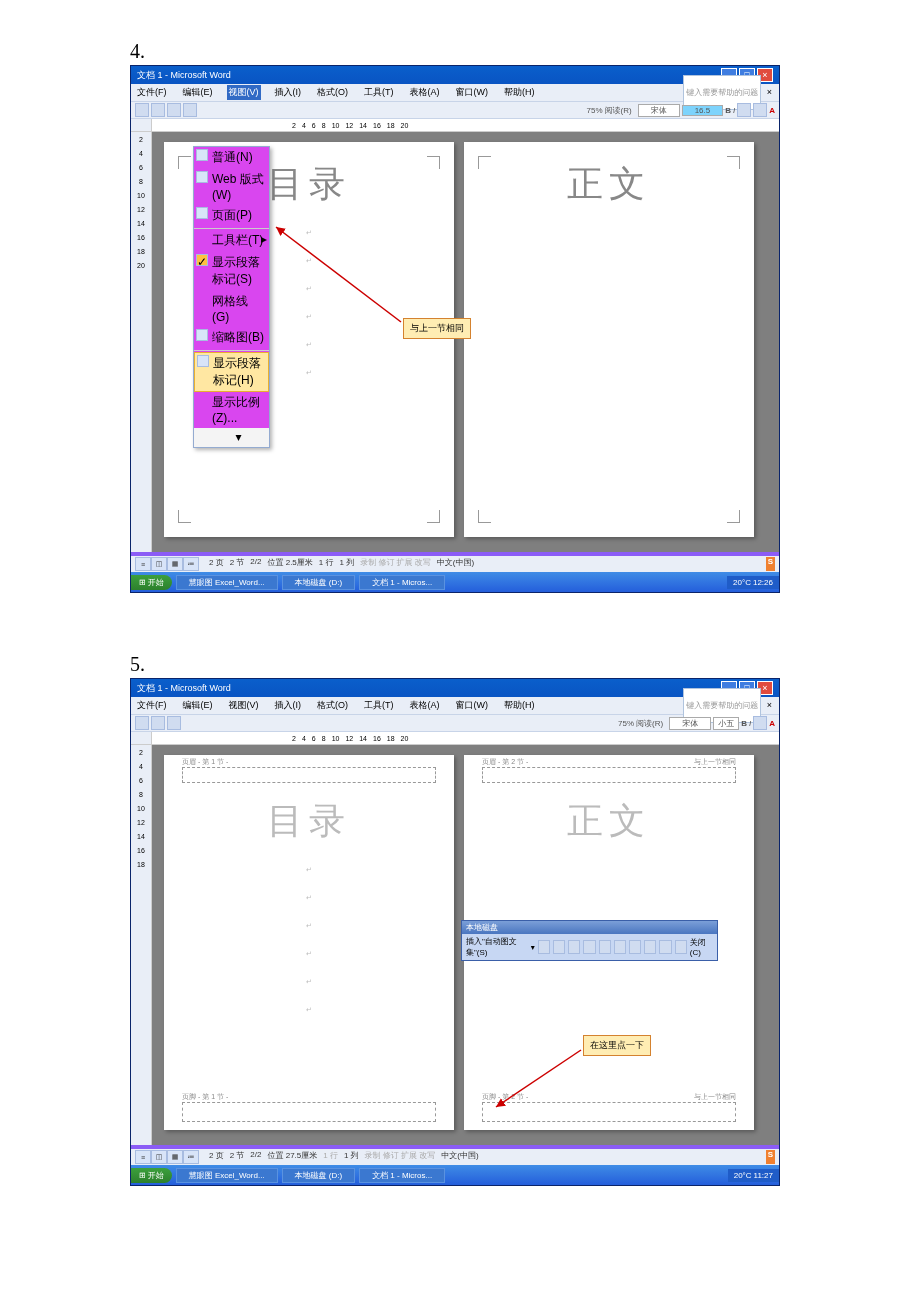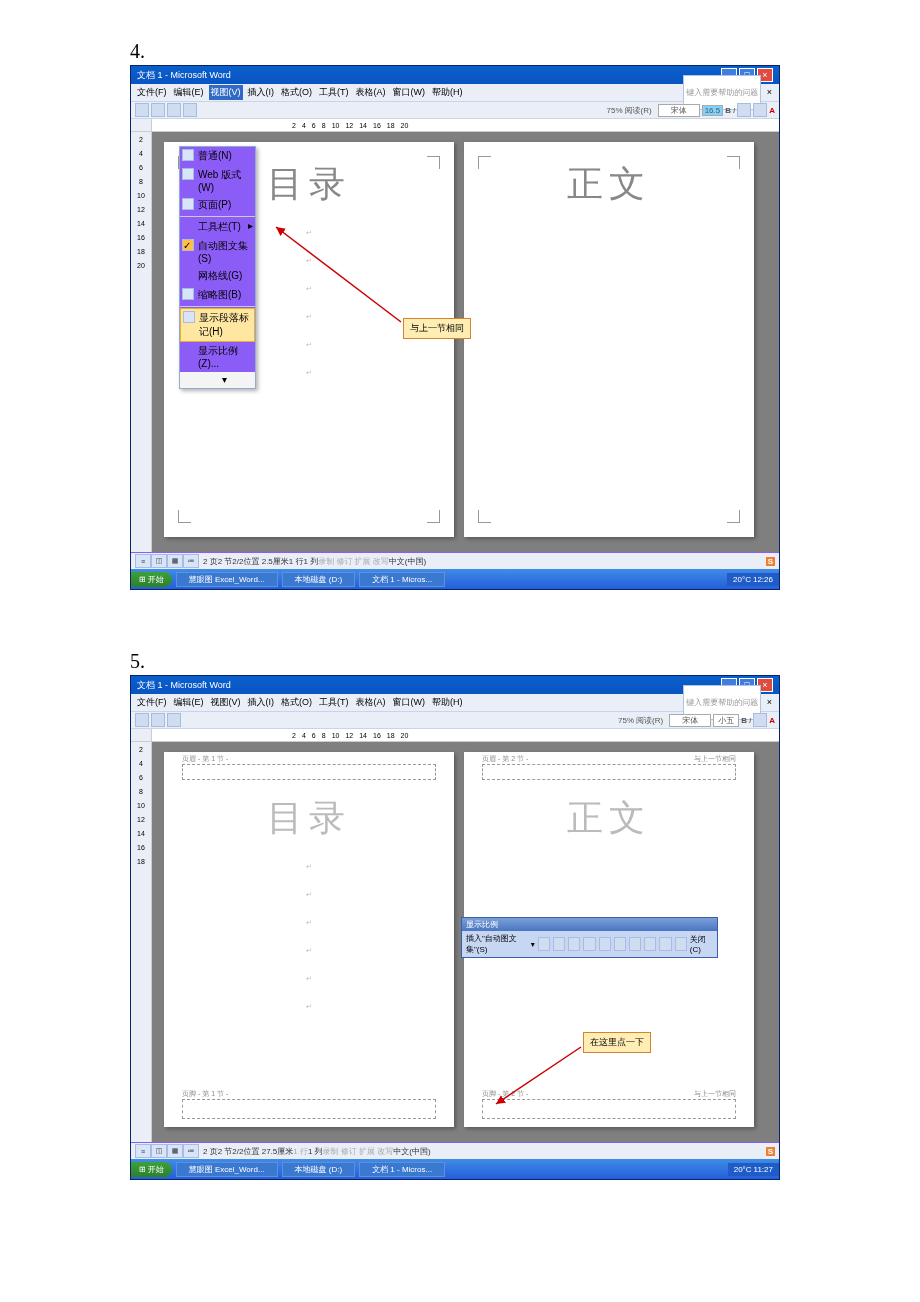--- a/index.html
+++ b/index.html
@@ -4,48 +4,48 @@
 <style>
 body{margin:0;background:#fff;font-family:"Microsoft YaHei",SimSun,sans-serif;font-size:10px;padding:40px 130px}
 .step-num{font-size:20px;font-family:"Times New Roman",serif;margin-bottom:2px}
 .word-window{border:1px solid #0a246a;width:648px;position:relative}
 .titlebar{background:linear-gradient(#0a5fcb,#0954c3);color:#fff;font-size:9px;padding:2px 6px;display:flex;align-items:flex-end;justify-content:space-between}
 .titlebtns{display:flex;gap:2px}
 .titlebtns span{width:14px;height:12px;display:flex;align-items:center;justify-content:center;font-size:9px}
 .tb-min,.tb-max{background:#3f7de0;border:1px solid #fff}
 .tb-close{background:#e04b3e;border:1px solid #fff}
 .menubar{background:#e9eef7;display:flex;font-size:9px;padding:1px 4px;justify-content:space-between;align-items:center}
-.menus{display:flex;gap:3px}
+.menus{display:flex;gap:12px}
 .menus span{padding:1px 2px}
 .menus .active{background:#316ac5;color:#fff}
 .helpbox{background:#fff;border:1px solid #b0c4de;padding:12px 2px;font-size:8px;color:#999}
 .toolbar{background:#e9eef7;border-top:1px solid #c8d4e8;border-bottom:1px solid #c8d4e8;font-size:8px;padding:1px 4px;display:flex;align-items:center;gap:2px;color:#555}
 .tb-icon{width:12px;height:12px;background:#d0dcf0;border:1px solid #a8bce0;display:inline-block}
 .ruler{height:12px;background:#fff;border-bottom:1px solid #ccc;position:relative;font-size:7px;display:flex}
 .ruler-left{width:20px;background:#e9eef7;border-right:1px solid #ccc}
 .ruler-scale{flex:1;display:flex;align-items:center;padding-left:140px;gap:6px;overflow:hidden;white-space:nowrap}
 .workspace{display:flex;background:#7f7f7f;height:420px;position:relative}
 .vruler{width:20px;background:#e9eef7;border-right:1px solid #ccc;font-size:7px;display:flex;flex-direction:column;align-items:center;padding-top:4px;gap:7px}
 .pages{flex:1;display:flex;gap:10px;padding:10px 12px;overflow:hidden}
 .page{background:#fff;width:290px;height:395px;box-shadow:2px 2px 4px rgba(0,0,0,0.3);position:relative;padding:18px 14px;box-sizing:border-box}
 .page-title{font-size:36px;font-family:Liberation Mono, monospace;text-align:center;color:#888;letter-spacing:6px}
 .corner{position:absolute;width:12px;height:12px;border:1px solid #999}
 .c-tl{top:14px;left:14px;border-right:none;border-bottom:none}
 .c-tr{top:14px;right:14px;border-left:none;border-bottom:none}
 .c-bl{bottom:14px;left:14px;border-right:none;border-top:none}
 .c-br{bottom:14px;right:14px;border-left:none;border-top:none}
 .para{font-size:7px;color:#bbb;text-align:center;margin-top:20px}
-.statusbar{background:#e9eef7;border-top:1px solid #8b5cf6;font-size:8px;padding:1px 4px;display:flex;align-items:center;color:#333}
+.statusbar{background:#e9eef7;border-top:4px solid #8b5cf6;font-size:8px;padding:1px 4px;display:flex;gap:6px;color:#333}
 .viewbtns{display:flex;gap:0;margin-right:4px}
 .viewbtn{width:14px;height:12px;border:1px solid #a8bce0;background:#d8e4f8;font-size:7px;display:flex;align-items:center;justify-content:center}
 .taskbar{background:linear-gradient(#3f8ce6,#245edb);display:flex;align-items:center;font-size:8px;color:#fff;height:20px}
 .start{background:linear-gradient(#3ca03c,#2d802d);padding:2px 8px;border-radius:0 8px 8px 0;display:flex;align-items:center;gap:2px}
 .taskbtn{background:#3b78d0;border:1px solid #5a92e0;padding:1px 12px;margin-left:4px}
 .tray{margin-left:auto;background:#1f5cc8;padding:2px 6px;display:flex;align-items:center;gap:2px}
-.dropdown{position:absolute;top:14px;left:48px;background:#8b5cf6;border:1px solid #94abd0;width:75px;font-size:10px;box-shadow:2px 2px 4px rgba(0,0,0,0.3);z-index:5}
+.dropdown{position:absolute;top:14px;left:62px;background:#d946ef;border:1px solid #94abd0;width:75px;font-size:12px;box-shadow:2px 2px 4px rgba(0,0,0,0.3);z-index:5}
 .dd-item{padding:2px 4px 2px 18px;position:relative;border-bottom:1px solid transparent}
 .dd-item.hl{background:#ffe7a2;border:1px solid #e8b030}
 .dd-icon{position:absolute;left:2px;top:2px;width:10px;height:10px;background:#d8e4f8;border:1px solid #a8bce0}
 .dd-sep{border-top:1px solid #ccc;margin:1px 0}
 .dd-arrow{position:absolute;right:2px}
 .callout{position:absolute;background:#ffedb3;border:1px solid #d4822f;padding:3px 6px;font-size:9px;z-index:4}
 .arrow-line{position:absolute;z-index:3}
 .hf-label{font-size:7px;color:#888;position:absolute}
 .hf-box{border:1px dashed #999;position:absolute}
 .hf-toolbar{position:absolute;background:#c7d7f3;border:1px solid #3a5fa8;font-size:8px;z-index:4}
@@ -86,21 +86,21 @@
     </div>
   </div>
   <div class="toolbar">
     <span class="tb-icon"></span>
     <span class="tb-icon"></span>
     <span class="tb-icon"></span>
     <span class="tb-icon"></span>
     <span style="margin-left:auto">75%</span>
     <span>阅读(R)</span>
     <span style="margin-left:4px;border:1px solid #aaa;padding:0 12px;background:#fff">宋体</span>
-    <span style="border:1px solid #aaa;padding:0 2px;background:#7dd3fc">16.5</span>
+    <span style="border:1px solid #aaa;padding:0 12px;background:#7dd3fc">16.5</span>
     <b>B</b>
     <i>I</i>
     <span class="tb-icon"></span>
     <span class="tb-icon"></span>
     <span style="color:#c00;font-weight:bold">A</span>
   </div>
   <div class="ruler">
     <div class="ruler-left"></div>
     <div class="ruler-scale">
         <span>2</span>
@@ -150,21 +150,21 @@
         <div class="page-title">正文</div>
       </div>
     </div>
 
     <div class="dropdown">
       <div class="dd-item"><span class="dd-icon"></span><span>普通(N)</span></div>
       <div class="dd-item"><span class="dd-icon"></span><span>Web 版式(W)</span></div>
       <div class="dd-item"><span class="dd-icon"></span><span>页面(P)</span></div>
       <div class="dd-sep"></div>
       <div class="dd-item"><span>工具栏(T)</span><span class="dd-arrow">▸</span></div>
-      <div class="dd-item"><span class="dd-icon" style="background:#ffc040">✓</span><span>自动图文集(S)</span></div>
+      <div class="dd-item"><span class="dd-icon" style="background:#ffc040">✓</span><span>显示段落标记(S)</span></div>
       <div class="dd-item"><span>网格线(G)</span></div>
       <div class="dd-item"><span class="dd-icon"></span><span>缩略图(B)</span></div>
       <div class="dd-sep"></div>
       <div class="dd-item hl"><span class="dd-icon"></span><span>显示段落标记(H)</span></div>
       <div class="dd-item"><span>显示比例(Z)...</span></div>
       <div class="dd-item" style="text-align:center;background:#f4f4f4">▾</div>
     </div>
 
     <svg class="arrow-line" style="top:90px;left:140px" width="140" height="110">
       <defs>
@@ -296,21 +296,21 @@
         <div class="hf-label" style="top:2px;right:18px">与上一节相同</div>
         <div class="hf-box" style="top:12px;left:18px;right:18px;height:14px"></div>
         <div class="page-title" style="color:#bbb;margin-top:24px">正文</div>
         <div class="hf-label" style="bottom:28px;left:18px">页脚 - 第 2 节 -</div>
         <div class="hf-label" style="bottom:28px;right:18px">与上一节相同</div>
         <div class="hf-box" style="bottom:8px;left:18px;right:18px;height:18px"></div>
       </div>
     </div>
 
     <div class="hf-toolbar" style="top:175px;left:330px;width:255px">
-      <div class="hf-toolbar-title">显示比例</div>
+      <div class="hf-toolbar-title">本地磁盘</div>
       <div class="hf-toolbar-body">
         <span>插入"自动图文集"(S)</span>
           <span>▾</span>
         <span class="tb-icon"></span>
         <span class="tb-icon"></span>
         <span class="tb-icon"></span>
         <span class="tb-icon"></span>
         <span class="tb-icon"></span>
         <span class="tb-icon"></span>
         <span class="tb-icon"></span>

